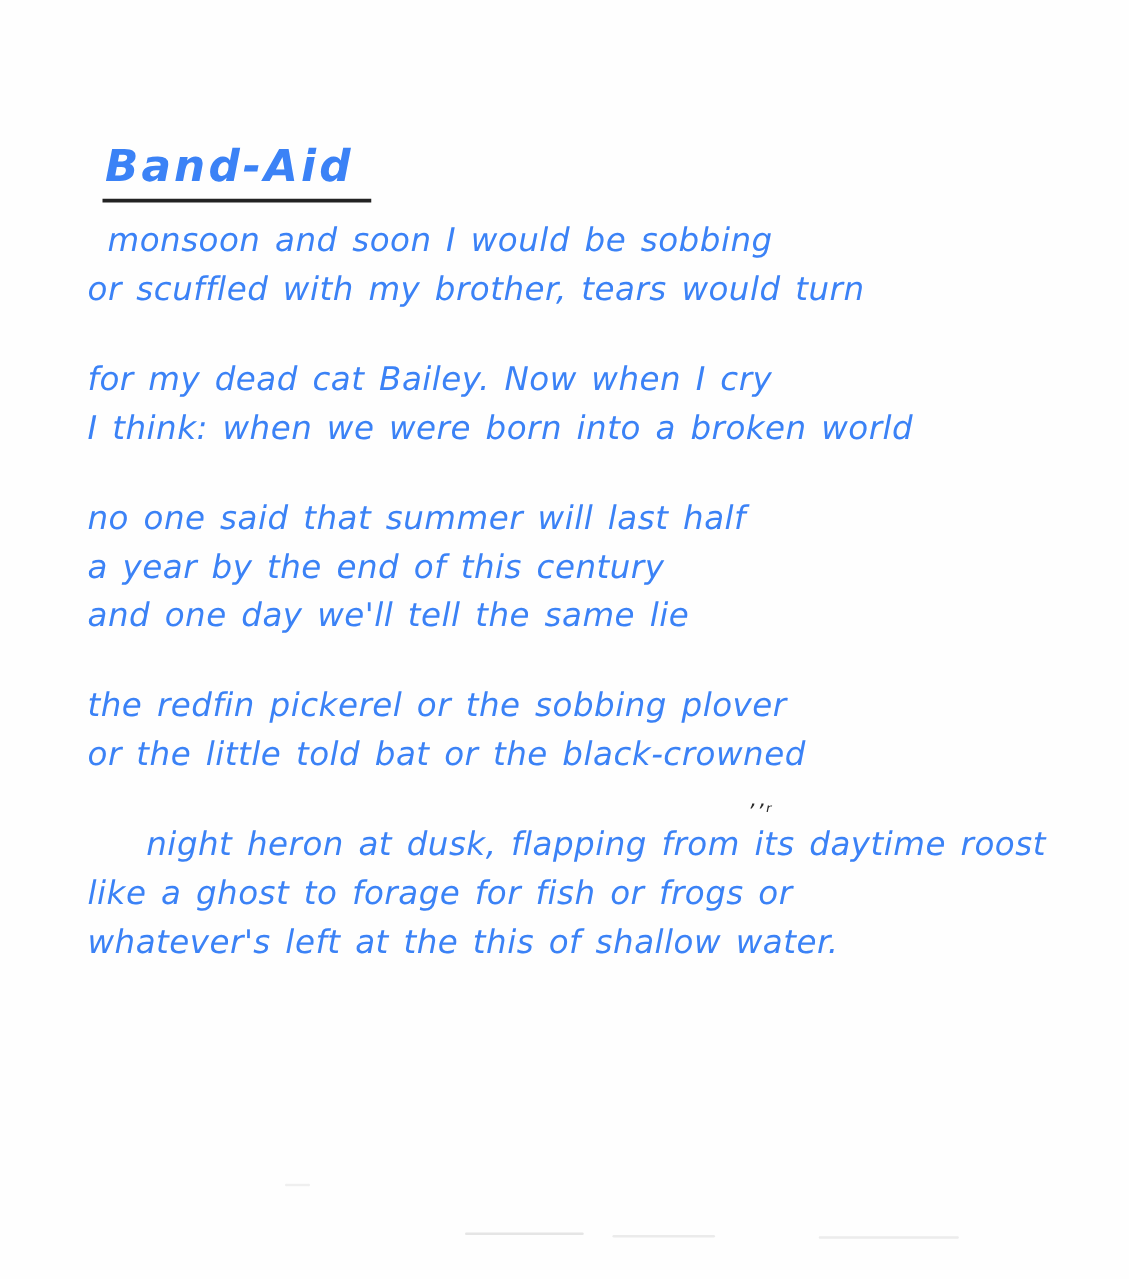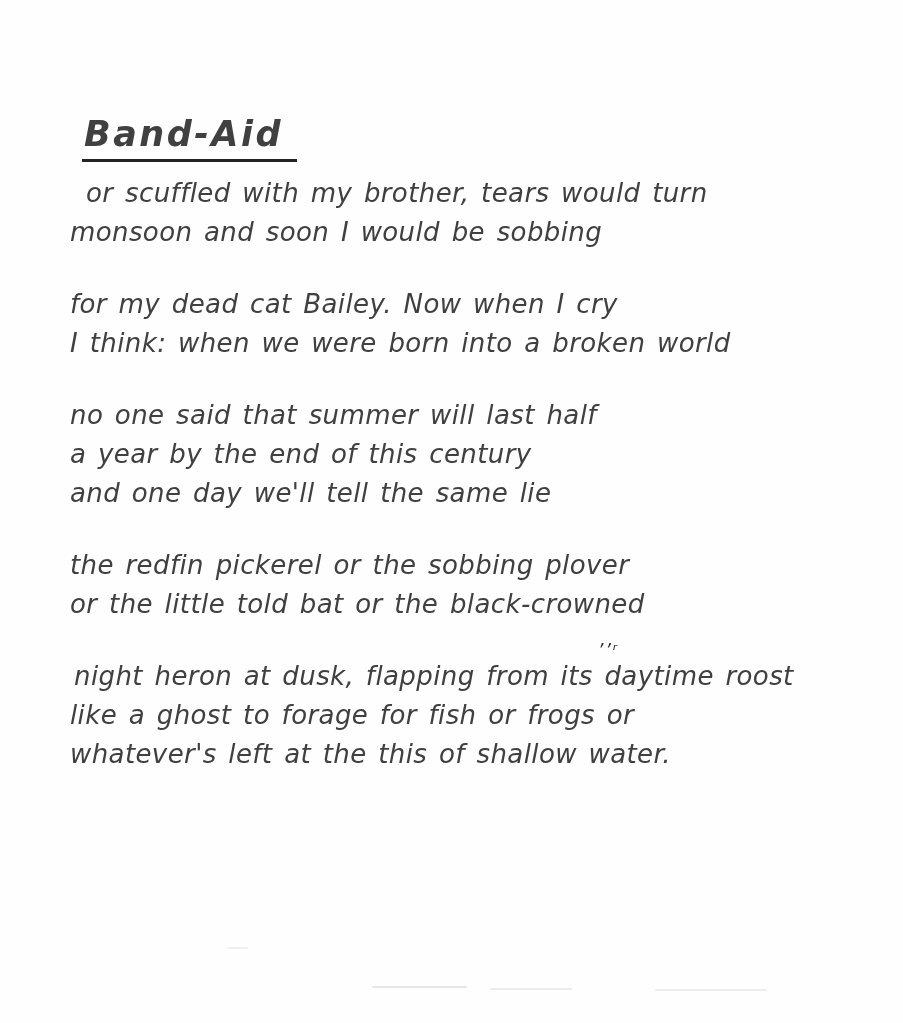--- a/index.html
+++ b/index.html
@@ -18,21 +18,21 @@
   }
   .poem {
     position: absolute;
     left: 70px;
     top: 112px;
     font-style: italic;
     font-size: 26px;
     line-height: 39px;
     letter-spacing: 0.4px;
     word-spacing: 3px;
-    color: #404040;
+    color: #3b82f6;
   }
   .poem-title {
     display: inline-block;
     margin-left: 12px;
     margin-bottom: 12px;
     font-size: 35px;
     line-height: 44px;
     font-weight: bold;
     letter-spacing: 2.5px;
     border-bottom: 3px solid #232323;
@@ -43,20 +43,21 @@
   }
   .line {
     display: block;
     white-space: nowrap;
   }
   .stanza-1 .line:first-child {
     padding-left: 16px;
   }
   .stanza-5 .line:first-child {
     padding-left: 4px;
+    margin-left: 43px;
   }
   .insertion-mark {
     position: absolute;
     left: 598px;
     top: 640px;
     font-size: 17px;
     font-style: italic;
     letter-spacing: 2px;
     color: #2a2a2a;
   }
@@ -75,22 +76,22 @@
 </style>
 </head>
 <body>
 
 <div class="page">
 
   <div class="poem">
     <span class="poem-title">Band-Aid</span>
 
     <div class="stanza stanza-1">
+      <span class="line">monsoon and soon I would be sobbing</span>
       <span class="line">or scuffled with my brother, tears would turn</span>
-      <span class="line">monsoon and soon I would be sobbing</span>
     </div>
 
     <div class="stanza stanza-2">
       <span class="line">for my dead cat Bailey. Now when I cry</span>
       <span class="line">I think: when we were born into a broken world</span>
     </div>
 
     <div class="stanza stanza-3">
       <span class="line">no one said that summer will last half</span>
       <span class="line">a year by the end of this century</span>

